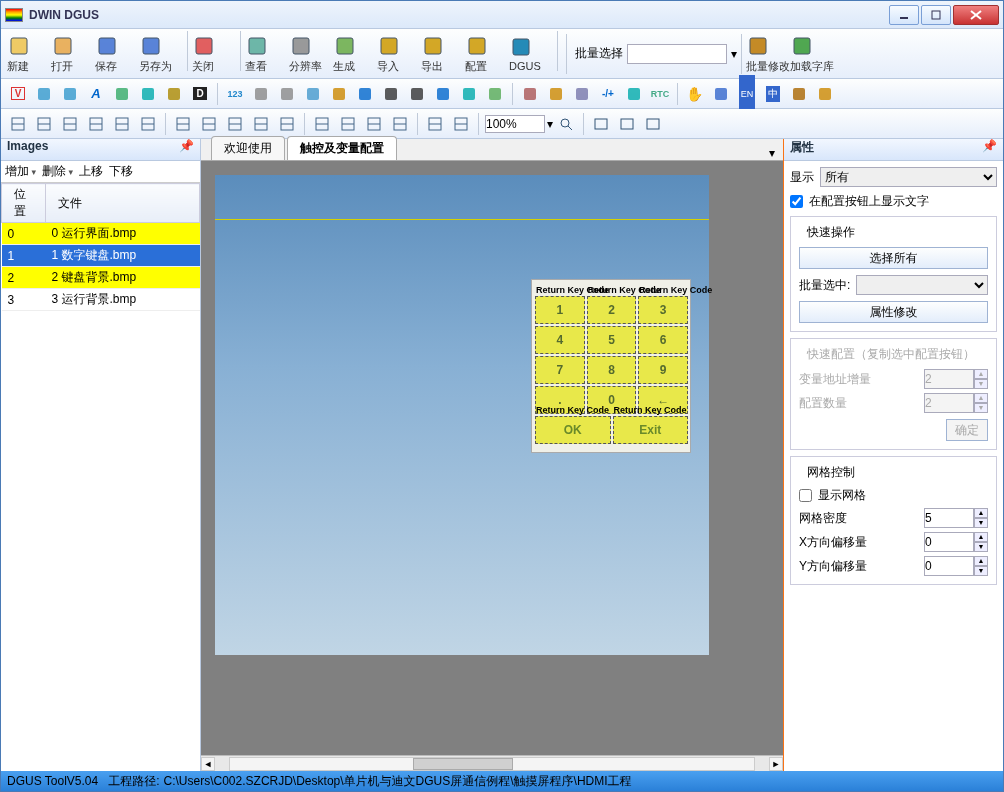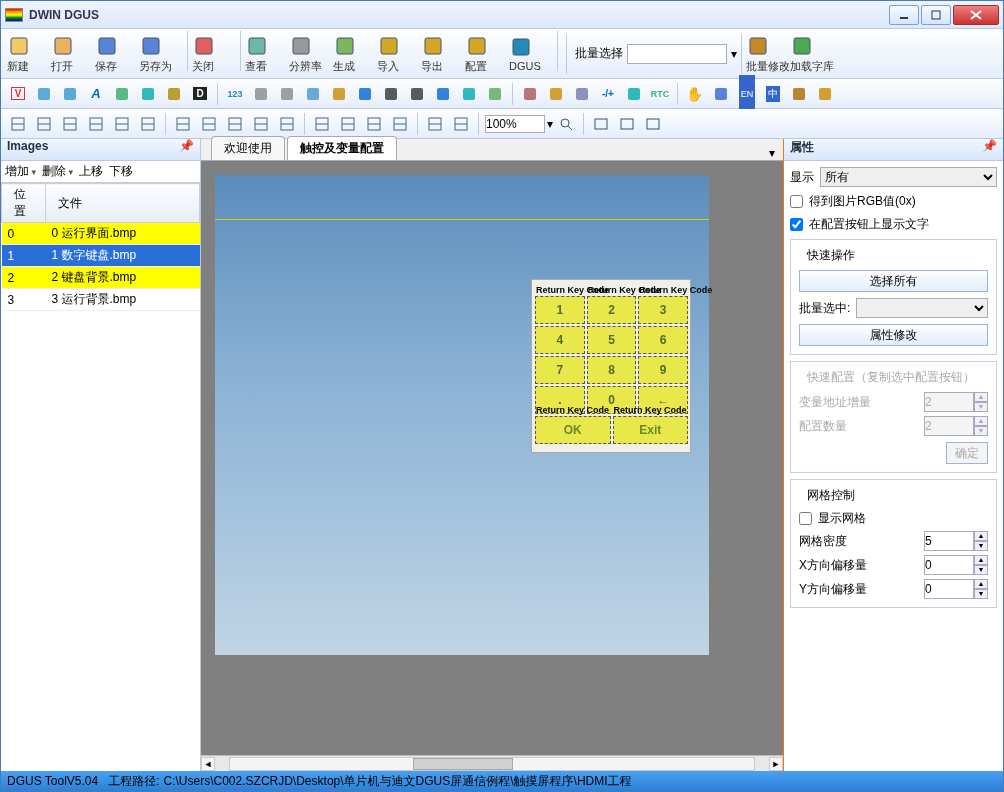--- a/index.html
+++ b/index.html
@@ -660,24 +660,20 @@
       <div class="panel-header">
         <span>属性</span>
         <span class="pin">📌</span>
       </div>
       <div class="props-body">
         <div class="row-line">
           <label>显示</label>
           <select><option>所有</option></select>
         </div>
         <div class="row-line">
-          <input type="checkbox" style="">
-          <label>得到图片RGB值(0x)</label>
-        </div>
-        <div class="row-line">
           <input type="checkbox" checked="" style="">
           <label>在配置按钮上显示文字</label>
         </div>
 
         <div class="group">
           <div class="g-title">快速操作</div>
           <button class="btn wide">选择所有</button>
           <div class="row-line" style="margin-top:6px">
             <label>批量选中:</label>
             <select></select>

